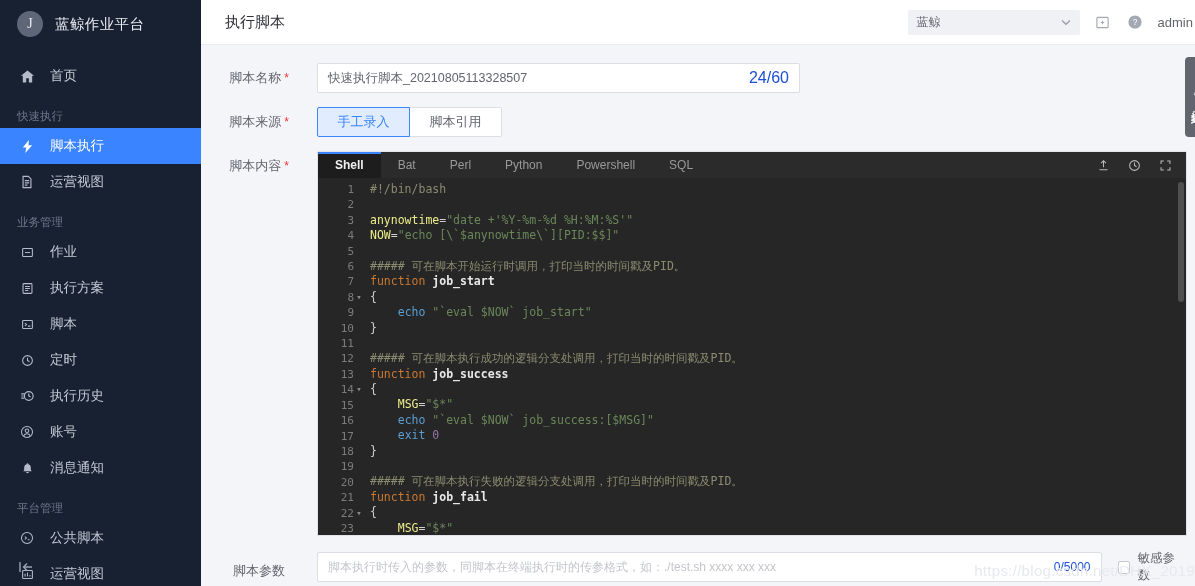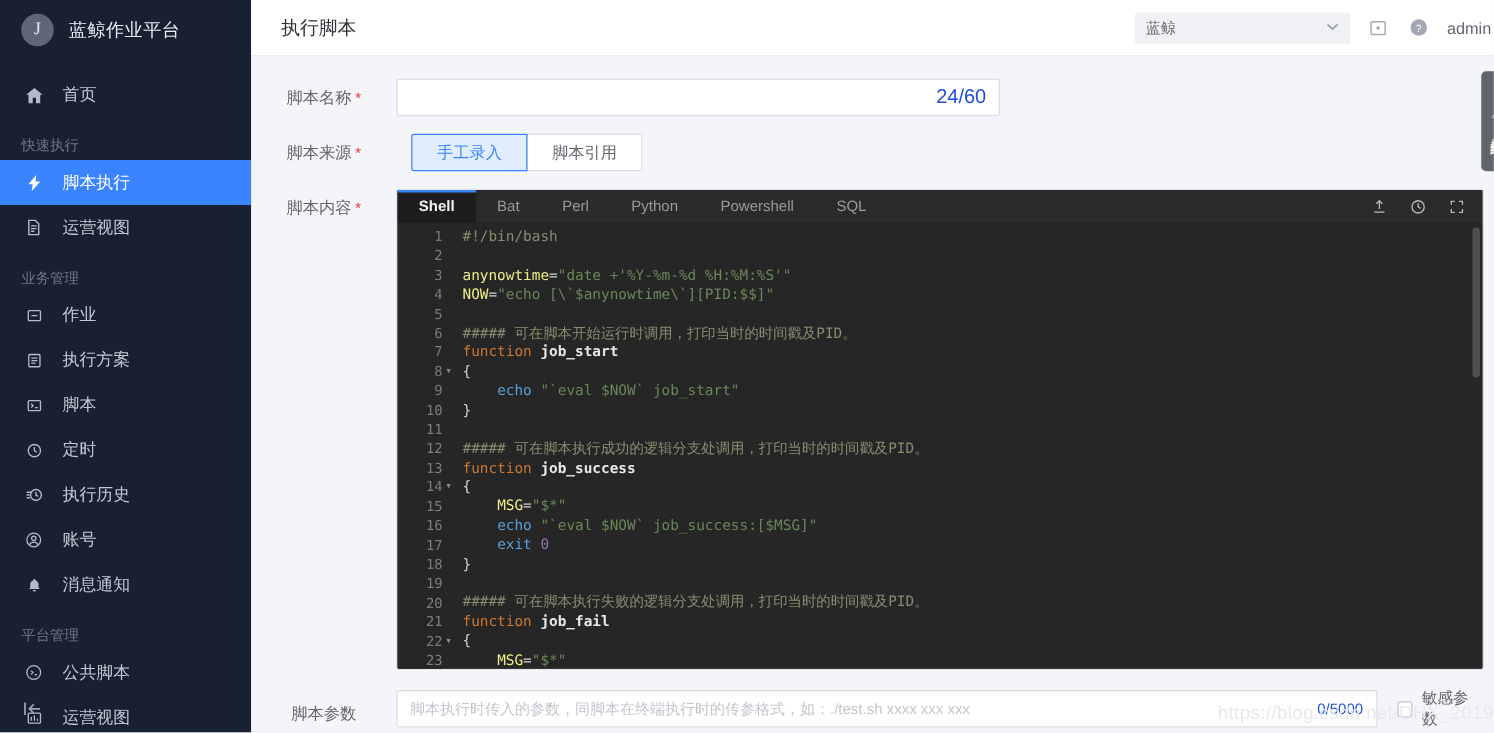--- a/index.html
+++ b/index.html
@@ -85,21 +85,21 @@
     font-size: 12.5px; color: #63656e; position: relative;
   }
   .txt-input .counter {
     position: absolute; right: 10px; color: #1d4ed8; font-size: 16px;
   }
 
   .radio-group { display: flex; }
   .radio-btn {
     height: 30px; min-width: 93px; padding: 0 16px; border: 1px solid #dcdee5;
     background: #fff; display: flex; align-items: center; justify-content: center;
-    font-size: 13px; color: #63656e; cursor: pointer; margin-left: 12px;
+    font-size: 13px; color: #63656e; cursor: pointer;
   }
   .radio-btn:first-child { border-radius: 2px 0 0 2px; }
   .radio-btn:last-child { border-radius: 0 2px 2px 0; margin-left: -1px; }
   .radio-btn.sel {
     background: #e1ecff; border-color: #3a84ff; color: #3a84ff; z-index: 2;
   }
 
   
   .editor-wrap {
     width: 870px; border: 1px solid #e2e4ea; border-radius: 2px; overflow: hidden;
@@ -347,20 +347,21 @@
     </div>
 
     <div class="content">
 
       <div class="form-row">
         <div class="form-label">
           <span>脚本名称</span><span class="req">*</span>
         </div>
         <div class="form-field">
           <div class="txt-input">
+            <span>快速执行脚本_20210805113328507</span>
             <span class="counter">24/60</span>
           </div>
         </div>
       </div>
 
       <div class="form-row">
         <div class="form-label">
           <span>脚本来源</span><span class="req">*</span>
         </div>
         <div class="form-field">

